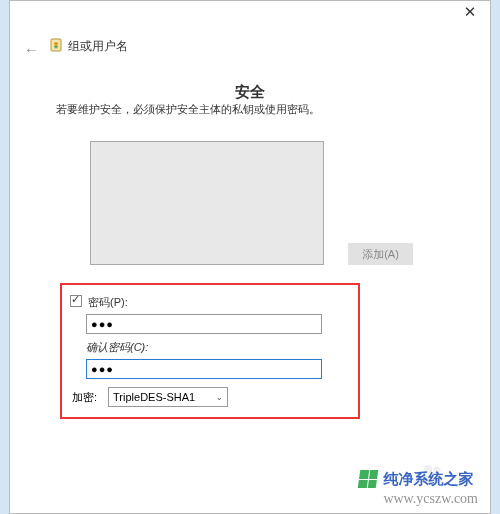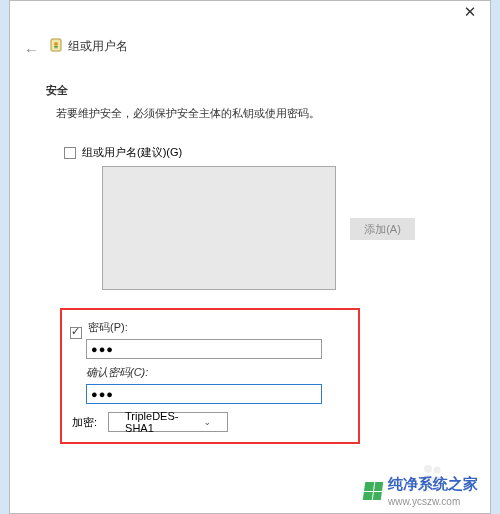--- a/index.html
+++ b/index.html
@@ -59,24 +59,25 @@
       text-align: center;
       line-height: 22px;
       font-size: 15px;
       color: #333;
       cursor: default;
     }
     .content {
       padding: 38px 36px 0 36px;
     }
     .section-heading {
-      font-size: 11px;
+      font-size: 15px;
       font-weight: bold;
       color: #333;
-      margin-bottom: 8px;
+      margin-bottom: 0;
+      text-align: center;
     }
     .section-desc {
       font-size: 11px;
       color: #333;
       margin-left: 10px;
       margin-bottom: 24px;
     }
     .group-row {
       margin-left: 18px;
       display: flex;
@@ -93,24 +94,24 @@
     }
     .checkbox.checked::after {
       content: "✓";
       position: absolute;
       left: 0;
       top: -3px;
       font-size: 11px;
       color: #333;
     }
     .members-row {
-      margin-left: 56px;
-      display: flex;
-      gap: 14px;
-      align-items: center;
+      margin-left: 44px;
+      display: flex;
+      gap: 24px;
+      align-items: flex-end;
     }
     .members-box {
       width: 234px;
       height: 124px;
       border: 1px solid #aaa;
       background: #e8e8e8;
     }
     .side-buttons {
       display: flex;
       flex-direction: column;
@@ -131,21 +132,21 @@
     .red-block {
       margin-top: 18px;
       margin-left: 14px;
       width: 300px;
       border: 2px solid #e33;
       padding: 10px 10px 10px 10px;
       position: relative;
     }
     .pw-row {
       display: flex;
-      align-items: flex-end;
+      align-items: flex-start;
       gap: 6px;
       margin-left: -2px;
     }
     .pw-label {
       font-size: 11px;
       color: #333;
       margin-bottom: 4px;
     }
     .text-input {
       width: 236px;
@@ -165,52 +166,53 @@
       display: flex;
       align-items: center;
       gap: 11px;
       margin-top: 2px;
     }
     .combo {
       width: 120px;
       height: 20px;
       border: 1px solid #999;
       background: #fff;
-      padding: 1px 16px;
+      padding: 1px 4px;
       font-size: 11px;
       position: relative;
       display: flex;
       align-items: center;
       justify-content: space-between;
     }
     .combo-chevron {
       font-size: 9px;
       color: #555;
     }
     .watermark {
       position: absolute;
       right: 12px;
       bottom: 6px;
       display: flex;
-      align-items: center;
+      align-items: flex-start;
       gap: 6px;
       opacity: 0.9;
+      font-family: Liberation Serif, serif;
     }
     .wm-logo {
       width: 18px;
       height: 18px;
       display: grid;
       grid-template-columns: 1fr 1fr;
       grid-template-rows: 1fr 1fr;
       gap: 1px;
       transform: skewX(-8deg);
     }
     .wm-logo div { background: #2aa84a; }
     .wm-text1 { font-size: 15px; font-weight: bold; color: #2255bb; }
-    .wm-text2 { font-size: 10px; color: #888; margin-top: 2px; }
+    .wm-text2 { font-size: 14px; color: #888; margin-top: 2px; }
     .ghost-icon {
       position: absolute;
       right: 44px;
       bottom: 30px;
       width: 26px;
       height: 20px;
       opacity: 0.15;
     }
   </style>
 </head>
@@ -225,24 +227,20 @@
       <path d="M6 9 L7 12 L8 10 L9 12 L10 9" fill="#58a446"></path>
     </svg>
     <div class="wizard-title">组或用户名</div>
     <div class="close-btn">✕</div>
   </div>
 
   <div class="content">
     <div class="section-heading">安全</div>
     <div class="section-desc">若要维护安全，必须保护安全主体的私钥或使用密码。</div>
 
-    <div class="group-row">
-      <div class="checkbox"></div>
-      <span>组或用户名(建议)(G)</span>
-    </div>
 
     <div class="members-row">
       <div class="members-box"></div>
       <div class="side-buttons">
         <div class="btn">添加(A)</div>
       </div>
     </div>
 
     <div class="red-block">
       <div class="pw-row">

